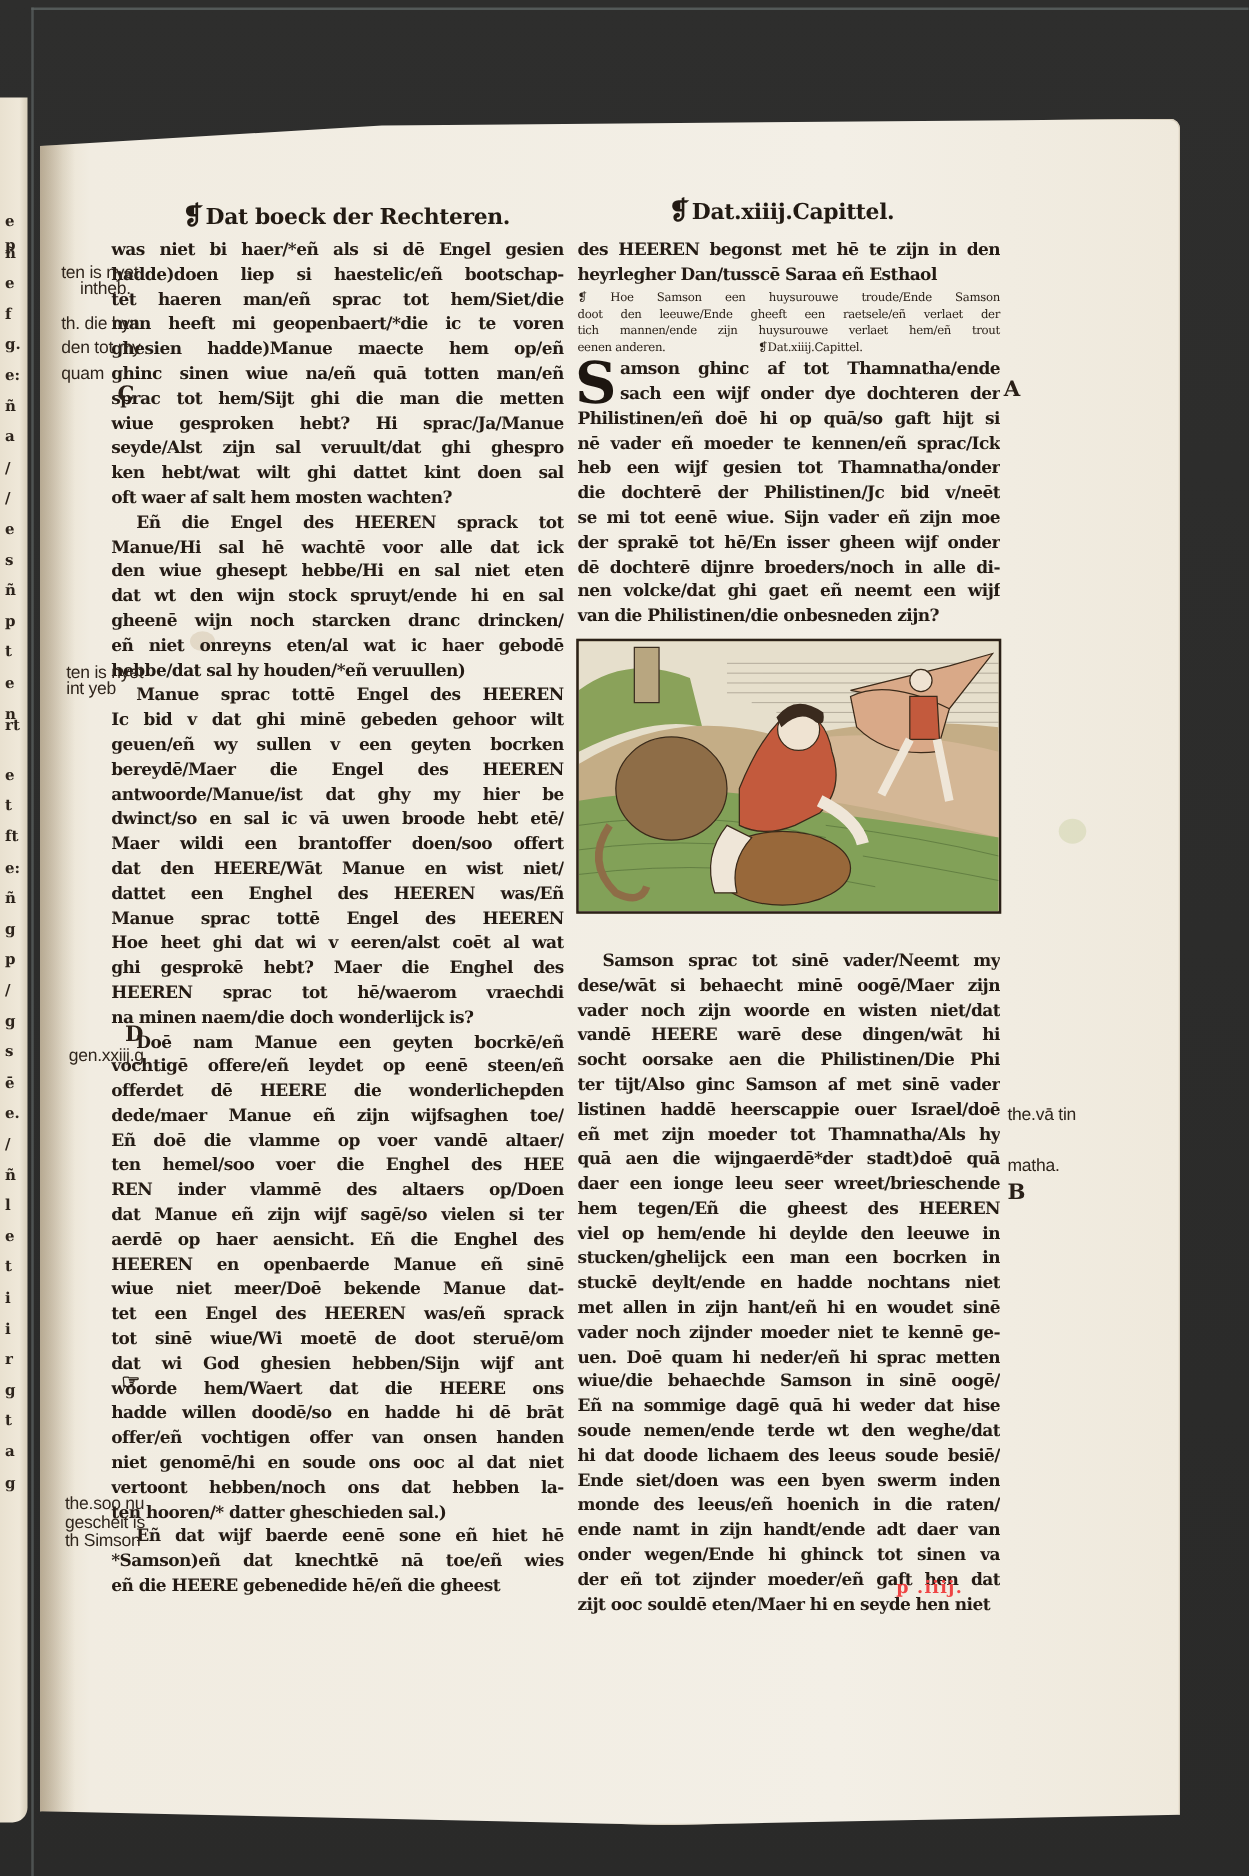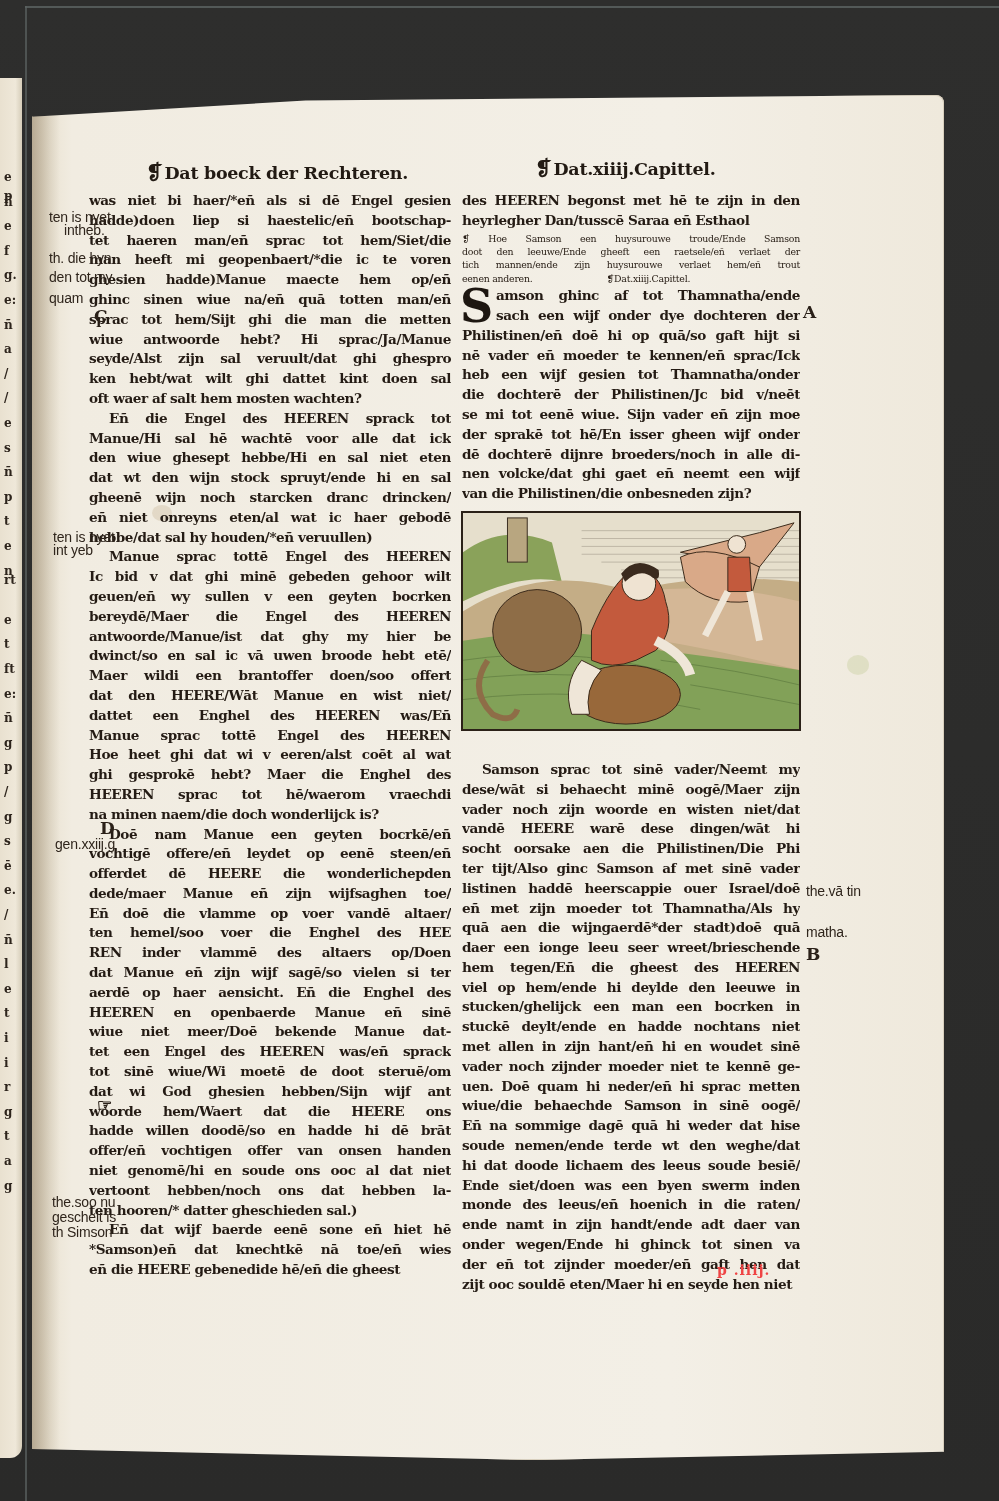--- a/index.html
+++ b/index.html
@@ -144,21 +144,21 @@
 </div>
 
 <div class="col col-left" id="leftcol">
     <div class="line">was niet bi haer/*eñ als si dē Engel gesien</div>
     <div class="line">hadde)doen liep si haestelic/eñ bootschap-</div>
     <div class="line">tet haeren man/eñ sprac tot hem/Siet/die</div>
     <div class="line">man heeft mi geopenbaert/*die ic te voren</div>
     <div class="line">ghesien hadde)Manue maecte hem op/eñ</div>
     <div class="line">ghinc sinen wiue na/eñ quā totten man/eñ</div>
     <div class="line">sprac tot hem/Sijt ghi die man die metten</div>
-    <div class="line">wiue antwoorde hebt? Hi sprac/Ja/Manue</div>
+    <div class="line">wiue gesproken hebt? Hi sprac/Ja/Manue</div>
     <div class="line">seyde/Alst zijn sal veruult/dat ghi ghespro</div>
     <div class="line">ken hebt/wat wilt ghi dattet kint doen sal</div>
     <div class="line last">oft waer af salt hem mosten wachten?</div>
     <div class="line indent">Eñ die Engel des HEEREN sprack tot</div>
     <div class="line">Manue/Hi sal hē wachtē voor alle dat ick</div>
     <div class="line">den wiue ghesept hebbe/Hi en sal niet eten</div>
     <div class="line">dat wt den wijn stock spruyt/ende hi en sal</div>
     <div class="line">gheenē wijn noch starcken dranc drincken/</div>
     <div class="line">eñ niet onreyns eten/al wat ic haer gebodē</div>
     <div class="line last">hebbe/dat sal hy houden/*eñ veruullen)</div>

